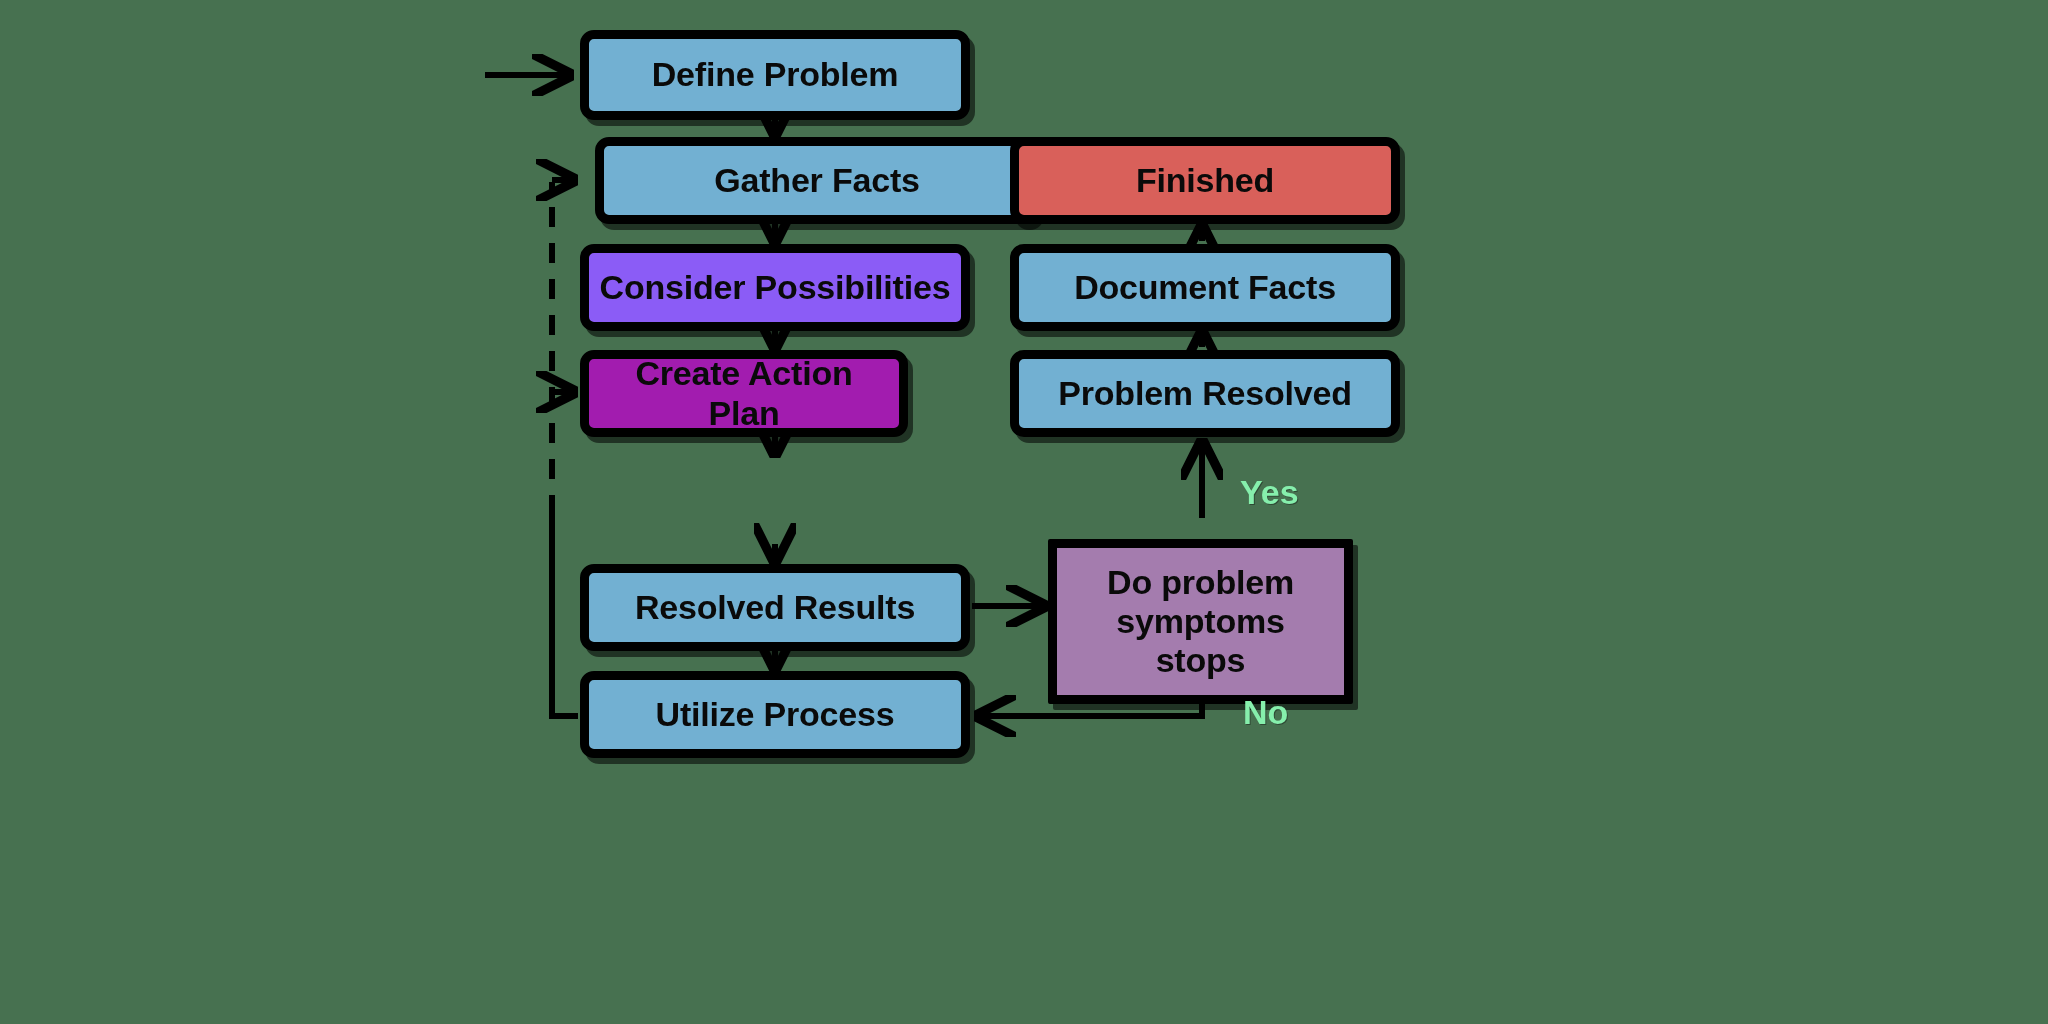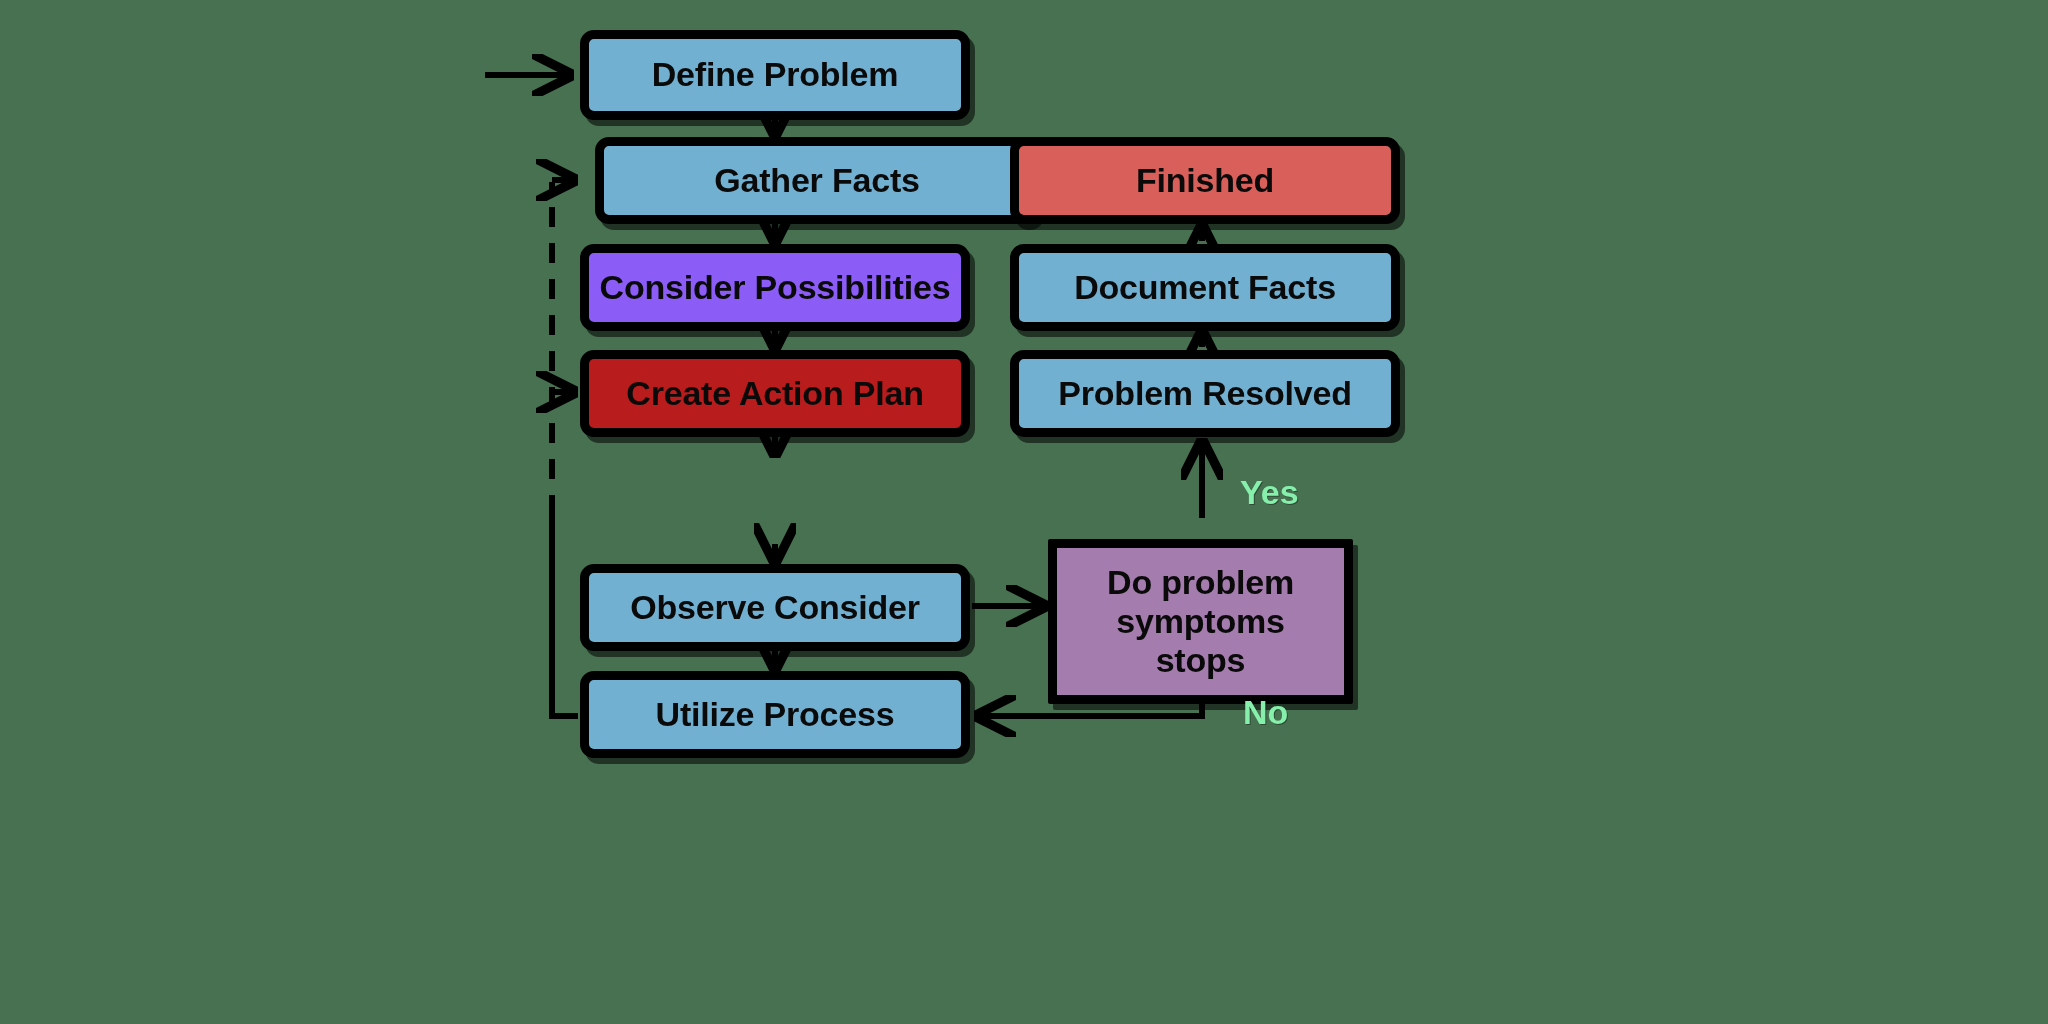--- a/index.html
+++ b/index.html
@@ -94,27 +94,27 @@
   </div>
 
   <div class="node" style="left:580px; top:137px; width:444px; height:87px; background:#72b0d2;margin-left:15px;">
     <span>Gather Facts</span>
   </div>
 
   <div class="node" style="left:580px; top:244px; width:390px; height:87px; background:#8b5cf6;">
     <span>Consider Possibilities</span>
   </div>
 
-  <div class="node" style="left:580px; top:350px; width:390px; height:87px; background:#b91c1c;">
+  <div class="node" style="left:580px; top:350px; width:328px; height:87px; background:#a21caf;">
     <span>Create Action Plan</span>
   </div>
 
 
   <div class="node" style="left:580px; top:564px; width:390px; height:87px; background:#72b0d2;">
-    <span>Observe Consider</span>
+    <span>Resolved Results</span>
   </div>
 
   <div class="node" style="left:580px; top:671px; width:390px; height:87px; background:#72b0d2;">
     <span>Utilize Process</span>
   </div>
 
   <div class="node" style="left:1010px; top:137px; width:390px; height:87px; background:#d9605a;">
     <span>Finished</span>
   </div>
 

